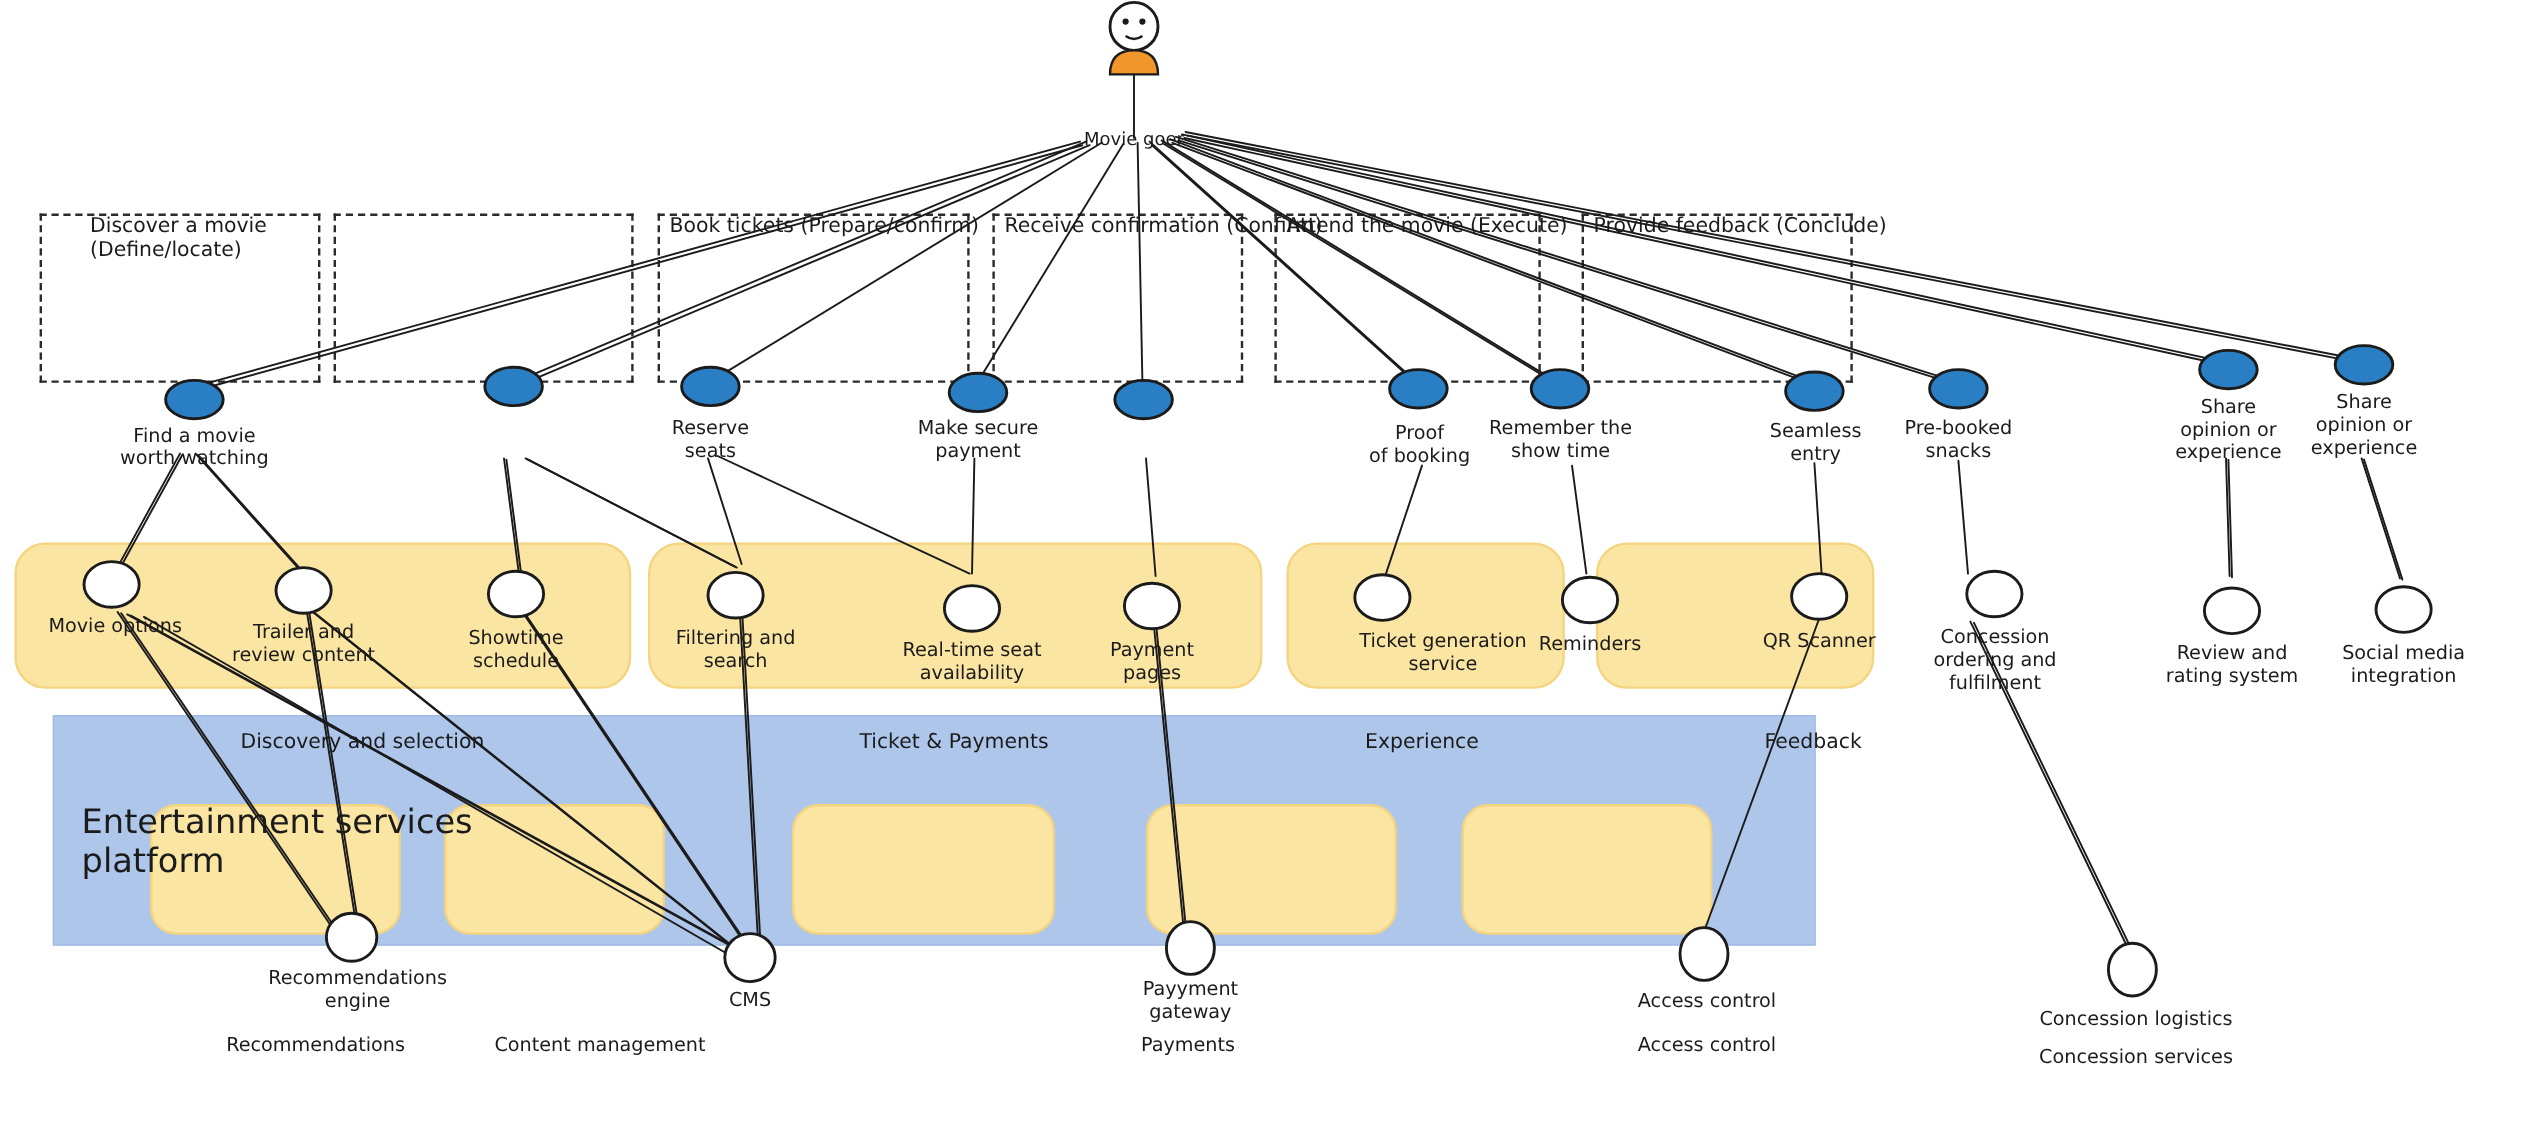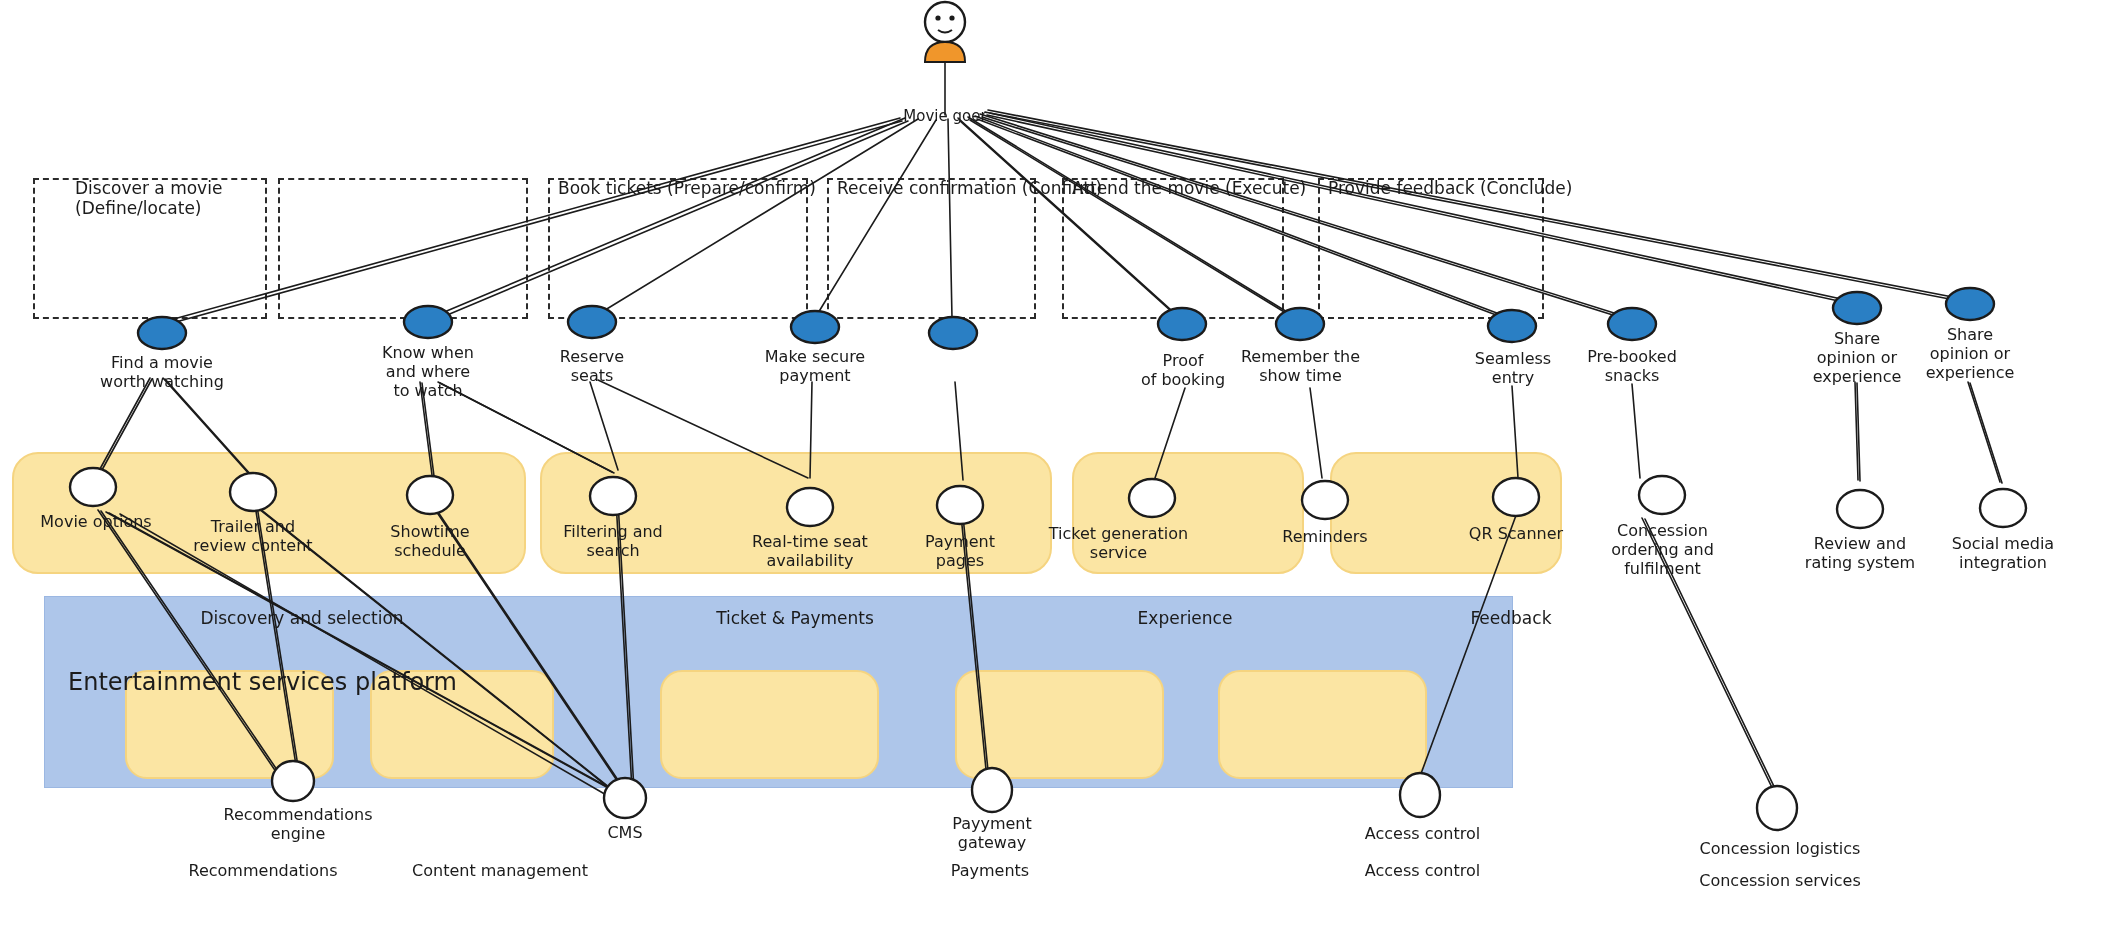--- a/index.html
+++ b/index.html
@@ -15,21 +15,21 @@
   .card-yellow{position:absolute;z-index:3;background:#fbe5a3;
                border:2px solid #f5d480;border-radius:22px;}
   .dashbox{position:absolute;z-index:3;border:2px dashed #2b2b2b;background:transparent;}
   .lbl{position:absolute;z-index:10;color:#1b1b1b;text-align:center;
        line-height:1.18;white-space:pre-line;pointer-events:none;}
   .lbl-left{text-align:left;}
   .t-box{font-size:17px;}
   .t-node{font-size:16px;}
   .t-cap{font-size:16px;}
   .t-band{font-size:17px;}
-  .t-plat{font-size:24px;}
+  .t-plat{font-size:28px;}
   .t-actor{font-size:15px;}
 </style>
 </head>
 <body>
 
 <div id="stage">
 
   <div class="band band-yellow" style="left:12px;top:452px;width:510px;height:118px;"></div>
   <div class="band band-yellow" style="left:540px;top:452px;width:508px;height:118px;"></div>
   <div class="band band-yellow" style="left:1072px;top:452px;width:228px;height:118px;"></div>
@@ -168,23 +168,20 @@
   <div class="lbl t-actor" style="left:895px;top:108px;width:100px;">Movie goer</div>
 
   <div class="lbl t-box lbl-left" style="left:34px;top:178px;width:260px;margin-left:41px;">Discover a movie (Define/locate)</div>
   <div class="lbl t-box lbl-left" style="left:558px;top:178px;width:280px;">Book tickets (Prepare/confirm)</div>
   <div class="lbl t-box lbl-left" style="left:837px;top:178px;width:280px;">Receive confirmation (Confirm)</div>
   <div class="lbl t-box lbl-left" style="left:1072px;top:178px;width:280px;">Attend the movie (Execute)</div>
   <div class="lbl t-box lbl-left" style="left:1328px;top:178px;width:280px;">Provide feedback (Conclude)</div>
 
   <div class="lbl t-node" style="left:82px;top:354px;width:160px;">Find a movie
 worth watching</div>
-  <div class="lbl t-node" style="left:358px;top:344px;width:140px;">Know when
-and where
-to watch</div>
   <div class="lbl t-node" style="left:527px;top:348px;width:130px;">Reserve
 seats</div>
   <div class="lbl t-node" style="left:745px;top:348px;width:140px;">Make secure
 payment</div>
   <div class="lbl t-node" style="left:1113px;top:352px;width:140px;">Proof
 of booking</div>
   <div class="lbl t-node" style="left:1228px;top:348px;width:145px;">Remember the
 show time</div>
   <div class="lbl t-node" style="left:1443px;top:350px;width:140px;">Seamless
 entry</div>
@@ -200,21 +197,21 @@
   <div class="lbl t-cap" style="left:26px;top:513px;width:140px;">Movie options</div>
   <div class="lbl t-cap" style="left:183px;top:518px;width:140px;">Trailer and
 review content</div>
   <div class="lbl t-cap" style="left:355px;top:523px;width:150px;">Showtime schedule</div>
   <div class="lbl t-cap" style="left:543px;top:523px;width:140px;">Filtering and
 search</div>
   <div class="lbl t-cap" style="left:740px;top:533px;width:140px;">Real-time seat
 availability</div>
   <div class="lbl t-cap" style="left:895px;top:533px;width:130px;">Payment
 pages</div>
-  <div class="lbl t-cap" style="left:1036px;top:525px;width:165px;">Ticket generation
+  <div class="lbl t-cap" style="left:1120px;top:525px;width:165px;">Ticket generation
 service</div>
   <div class="lbl t-cap" style="left:1260px;top:528px;width:130px;">Reminders</div>
   <div class="lbl t-cap" style="left:1446px;top:525px;width:140px;">QR Scanner</div>
   <div class="lbl t-cap" style="left:1595px;top:522px;width:135px;">Concession
 ordering and
 fulfilment</div>
   <div class="lbl t-cap" style="left:1790px;top:535px;width:140px;">Review and
 rating system</div>
   <div class="lbl t-cap" style="left:1933px;top:535px;width:140px;">Social media
 integration</div>

